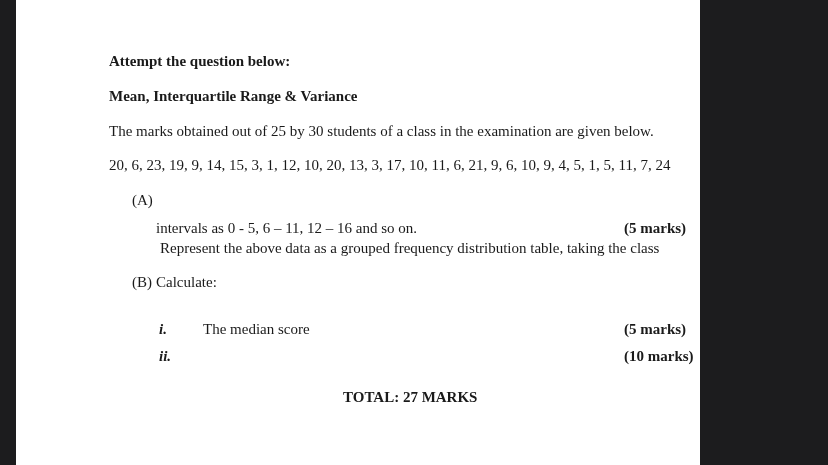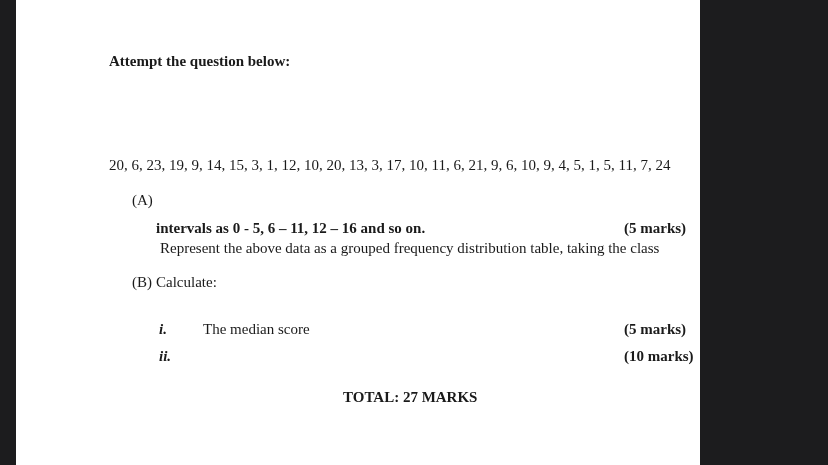--- a/index.html
+++ b/index.html
@@ -7,25 +7,27 @@
     .page { position: absolute; left: 16px; top: 0; width: 684px; height: 465px; background: #ffffff; }
     .t { position: absolute; font-family: "Liberation Serif", serif; font-size: 15px; color: #1a1a1a; white-space: nowrap; line-height: 18px; }
     .b { font-weight: bold; }
     .i { font-style: italic; font-weight: bold; }
   </style>
 </head>
 <body>
 
 <div class="page">
   <div class="t b" style="left:93px; top:52px;">Attempt the question below:</div>
+  <div class="t b" style="left:93px; top:87px;">Mean, Interquartile Range &amp; Variance</div>
+  <div class="t" style="left:93px; top:122px;">The marks obtained out of 25 by 30 students of a class in the examination are given below.</div>
   <div class="t" style="left:93px; top:156px;">20, 6, 23, 19, 9, 14, 15, 3, 1, 12, 10, 20, 13, 3, 17, 10, 11, 6, 21, 9, 6, 10, 9, 4, 5, 1, 5, 11, 7, 24</div>
 
   <div class="t" style="left:116px; top:191px;">(A)</div>
   <div class="t" style="left:144px; top:191px;margin-top:48px;">Represent the above data as a grouped frequency distribution table, taking the class</div>
-  <div class="t" style="left:140px; top:219px;font-weight:bold;">intervals as 0 - 5, 6 – 11, 12 – 16 and so on.</div>
+  <div class="t" style="left:140px; top:219px;">intervals as 0 - 5, 6 – 11, 12 – 16 and so on.</div>
   <div class="t b" style="left:608px; top:219px;">(5 marks)</div>
 
   <div class="t" style="left:116px; top:273px;">(B)</div>
   <div class="t" style="left:140px; top:273px;">Calculate:</div>
 
   <div class="t i" style="left:143px; top:320px;">i.</div>
   <div class="t" style="left:187px; top:320px;">The median score</div>
   <div class="t b" style="left:608px; top:320px;">(5 marks)</div>
 
   <div class="t i" style="left:143px; top:347px;">ii.</div>

